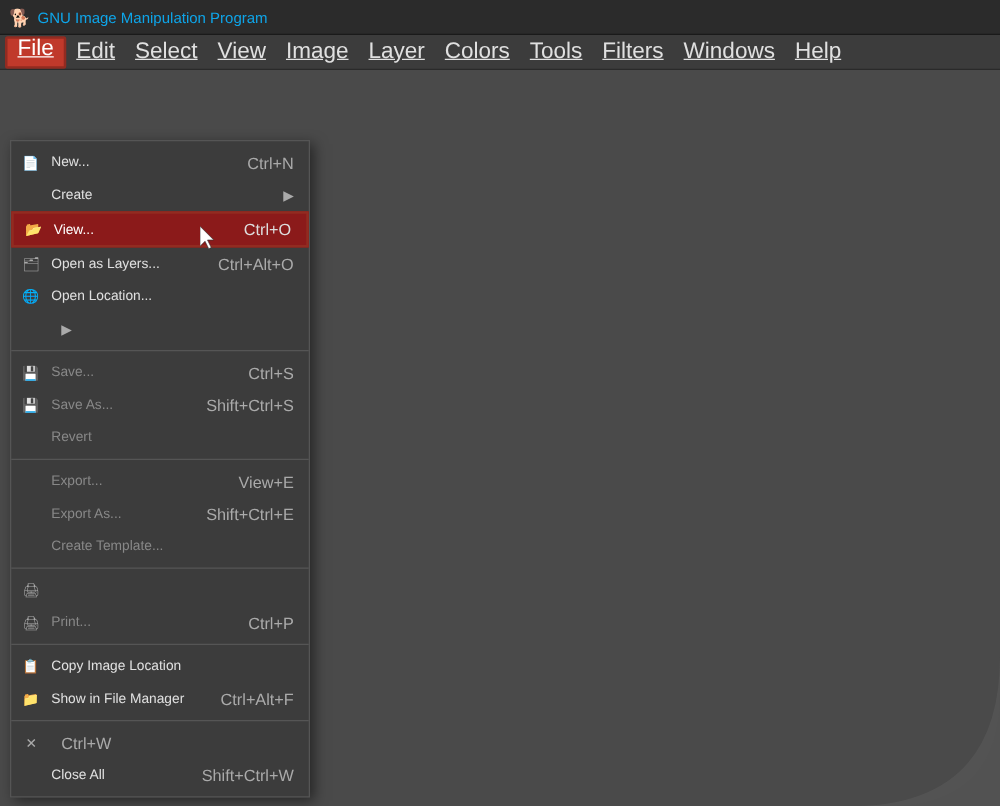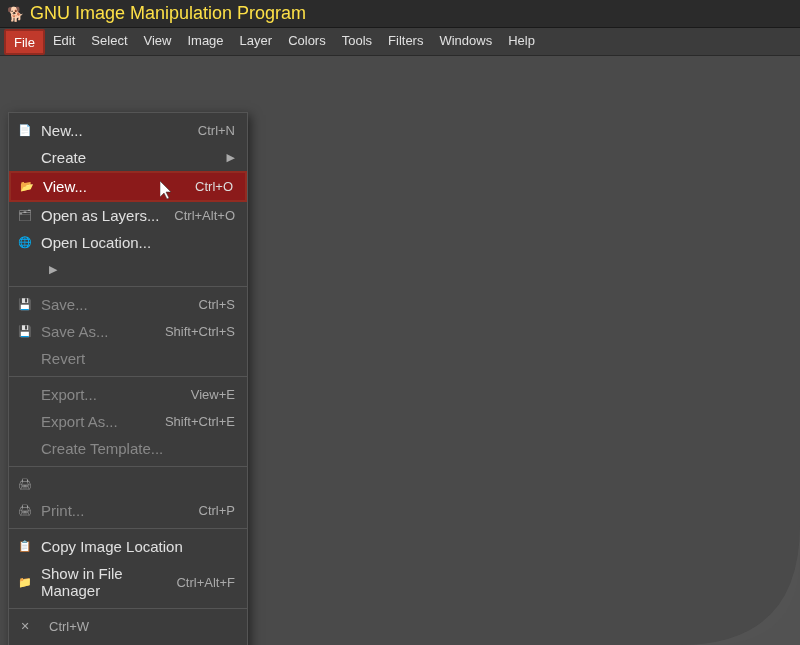--- a/index.html
+++ b/index.html
@@ -26,42 +26,43 @@
     .title-bar-icon {
       width: 16px;
       height: 16px;
       margin-right: 6px;
       display: flex;
       align-items: center;
       justify-content: center;
       font-size: 14px;
     }
     .title-bar-text {
-      font-size: 18px;
-      color: #fde047;
+      font-size: 12px;
+      color: #0ea5e9;
     }
 
     
     .menu-bar {
       background: #3c3c3c;
       height: 28px;
       display: flex;
       align-items: center;
       padding: 0 4px;
       border-bottom: 1px solid #2a2a2a;
     }
     .menu-item {
       padding: 4px 8px;
       cursor: pointer;
       border-radius: 2px;
       color: #e0e0e0;
-      font-size: 13px;
+      font-size: 18px;
       height: 26px;
       display: flex;
-      align-items: flex-start;
+      align-items: flex-end;
+      text-decoration: underline;
     }
     .menu-item.file-active {
       background: #c0392b;
       color: white;
       border: 2px solid #922b21;
     }
 
     
     .main-area {
       background: #4a4a4a;
@@ -112,21 +113,21 @@
       border: 2px solid #922b21;
       color: white;
     }
     .menu-entry.disabled {
       color: #888;
       cursor: default;
     }
 
     .menu-entry .label {
       flex: 1;
-      font-size: 15px;
+      font-size: 11px;
     }
     .menu-entry .shortcut {
       font-size: 13px;
       color: #aaa;
       margin-left: 8px;
     }
     .menu-entry.highlighted .shortcut {
       color: #ddd;
     }
     .menu-entry .arrow {

